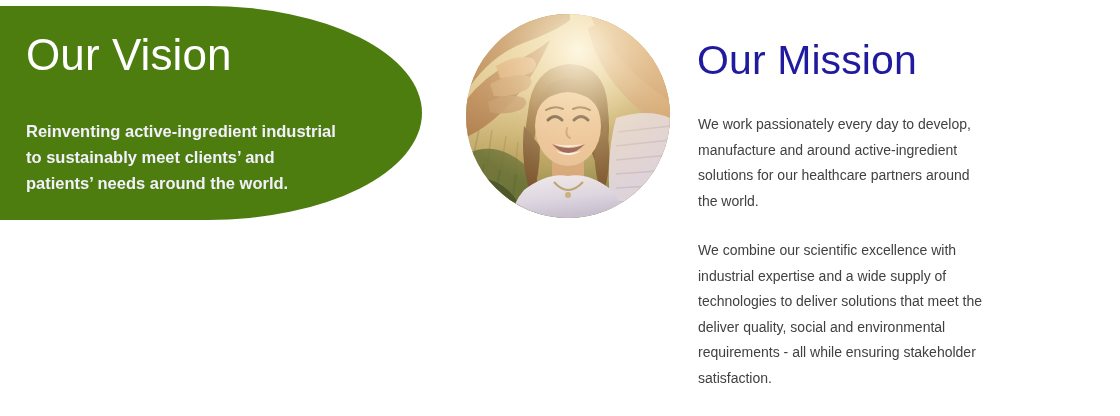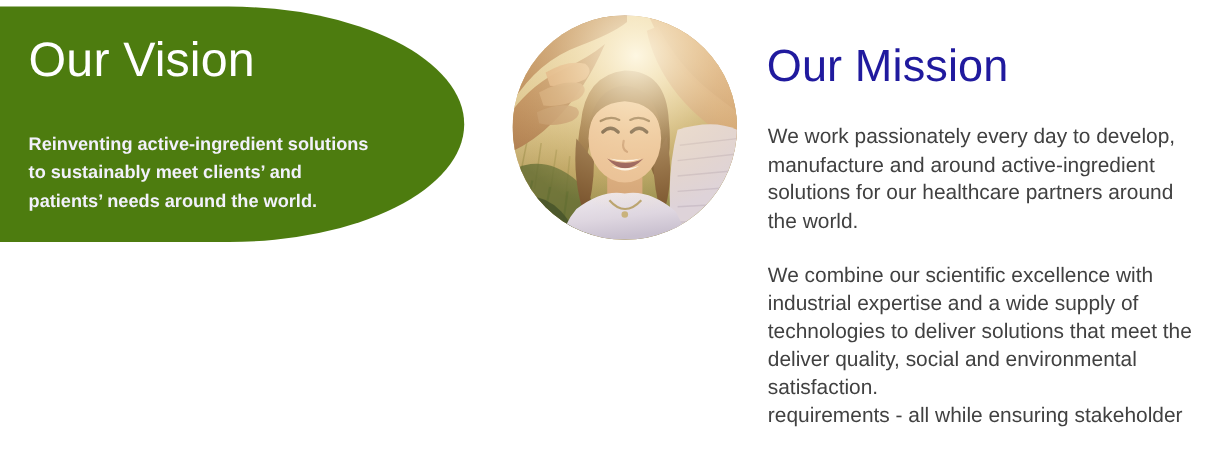--- a/index.html
+++ b/index.html
@@ -93,38 +93,38 @@
     font-weight: 400;
     color: #201a9e;
     letter-spacing: 0.1px;
     white-space: nowrap;
   }
 
   .mission-para {
     position: absolute;
     left: 1px;
     width: 404px;
-    font-size: 19px;
+    font-size: 14px;
     line-height: 25.5px;
     font-weight: 400;
     color: #414141;
   }
   .mission-para.p1 { top: 112px; }
   .mission-para.p2 { top: 238px; }
   .mission-para .ln { display: block; white-space: nowrap; }
 </style>
 </head>
 <body>
 
 <div class="stage">
 
   <div class="vision-panel">
     <div class="vision-title">Our Vision</div>
     <div class="vision-body">
-      <span class="ln">Reinventing active-ingredient solutions</span>
+      <span class="ln">Reinventing active-ingredient industrial</span>
       <span class="ln">to sustainably meet clients’ and</span>
       <span class="ln">patients’ needs around the world.</span>
     </div>
   </div>
 
   <div class="photo-circle">
     <svg class="ph-svg" viewBox="0 0 204 204" preserveAspectRatio="xMidYMid slice">
       <defs>
         <linearGradient id="skyField" x1="0" y1="0" x2="0.25" y2="1">
           <stop offset="0%" stop-color="#e8d9b4"></stop>
@@ -238,18 +238,18 @@
       <span class="ln">manufacture and around active-ingredient</span>
       <span class="ln">solutions for our healthcare partners around</span>
       <span class="ln">the world.</span>
     </div>
 
     <div class="mission-para p2">
       <span class="ln">We combine our scientific excellence with</span>
       <span class="ln">industrial expertise and a wide supply of</span>
       <span class="ln">technologies to deliver solutions that meet the</span>
       <span class="ln">deliver quality, social and environmental</span>
+      <span class="ln">requirements - all while ensuring stakeholder</span>
       <span class="ln">satisfaction.</span>
-      <span class="ln">requirements - all while ensuring stakeholder</span>
     </div>
   </div>
 
 </div>
 
 </body></html>

